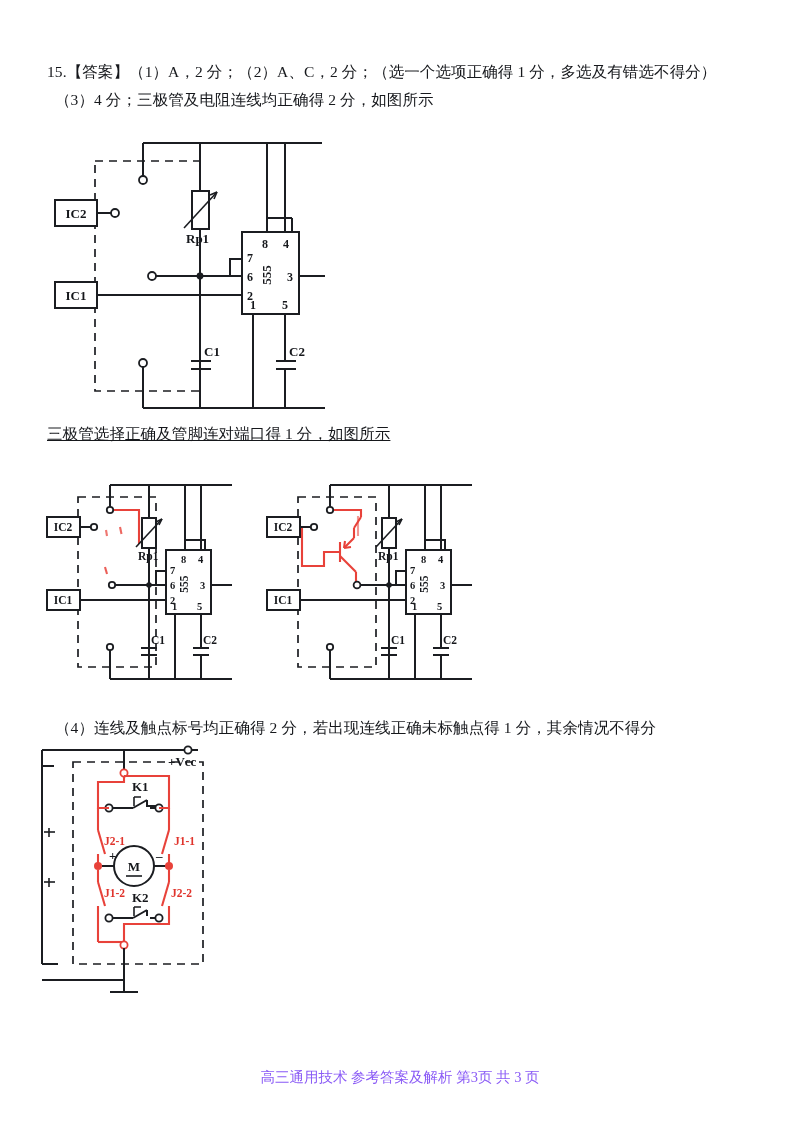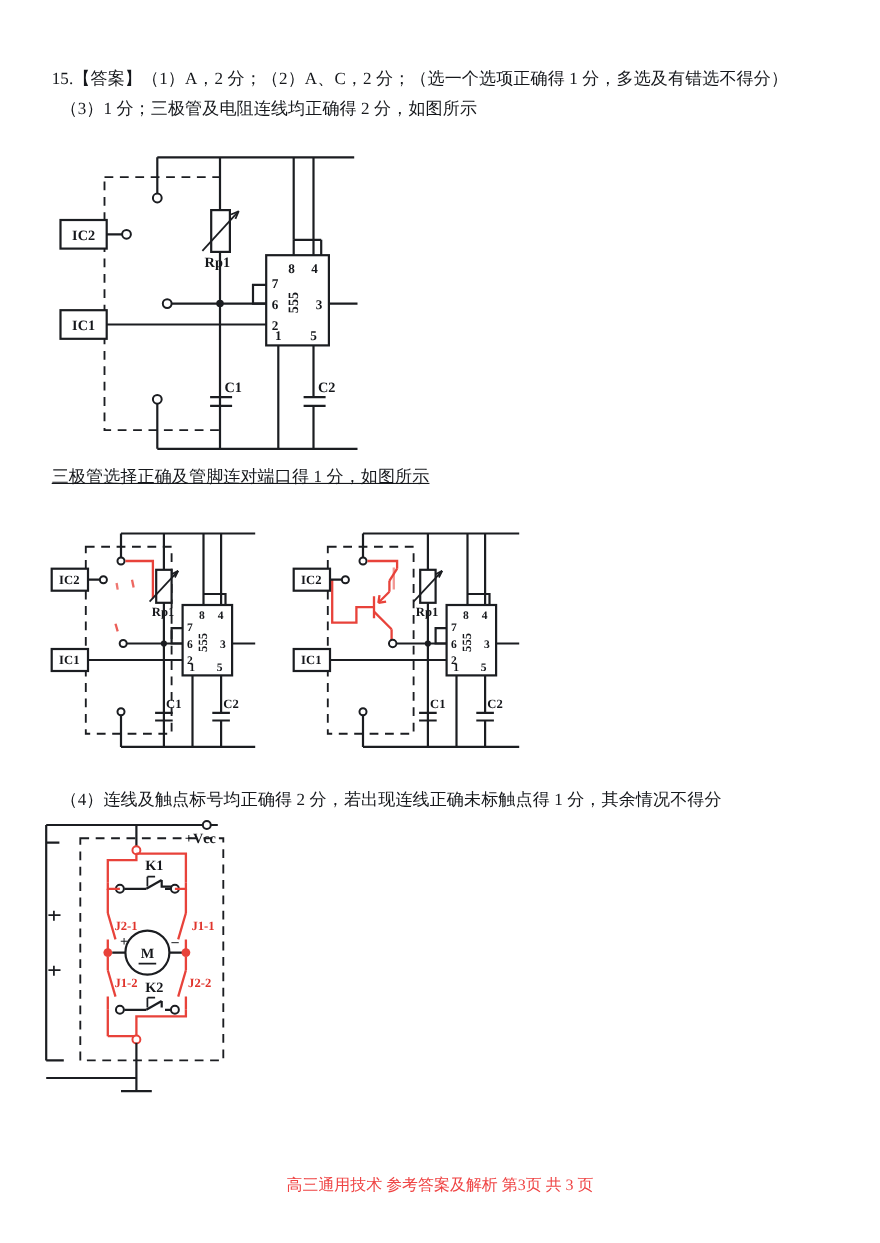--- a/index.html
+++ b/index.html
@@ -35,21 +35,21 @@
   .para-2 { left: 55px; top: 86px; }
   .para-3 { left: 47px; top: 420px; text-decoration: underline; }
   .para-4 { left: 55px; top: 714px; }
   .footer {
     position: absolute;
     left: 0; top: 1068px;
     width: 800px;
     text-align: center;
     font-family: "Liberation Serif", "DejaVu Serif", serif;
     font-size: 14.5px;
-    color: #ef4444;
+    color: #8b5cf6;
   }
   .fig {
     position: absolute;
   }
   .fig svg { display: block; }
   .fig1 { left: 40px;  top: 128px; }
   .fig2 { left: 42px;  top: 472px; }
   .fig3 { left: 262px; top: 472px; }
   .fig4 { left: 28px;  top: 742px; }
 
@@ -71,21 +71,21 @@
   .termr   { stroke: #e8423a; stroke-width: 1.8; fill: #fff; }
   .dot     { fill: #1b1d21; }
   .dotr    { fill: #e8423a; }
 </style>
 </head>
 <body>
 
 <div class="page">
 
   <div class="txt para-1">15.【答案】（1）A，2 分；（2）A、C，2 分；（选一个选项正确得 1 分，多选及有错选不得分）</div>
-  <div class="txt para-2">（3）1 分；三极管及电阻连线均正确得 2 分，如图所示</div>
+  <div class="txt para-2">（3）4 分；三极管及电阻连线均正确得 2 分，如图所示</div>
   <div class="txt para-3">三极管选择正确及管脚连对端口得 1 分，如图所示</div>
   <div class="txt para-4">（4）连线及触点标号均正确得 2 分，若出现连线正确未标触点得 1 分，其余情况不得分</div>
 
   <div class="fig fig1">
     <svg width="360" height="290" viewBox="0 0 360 290">
 
       <rect class="dash" x="55" y="33" width="105" height="230"></rect>
 
       <path class="wire" d="M103 15 H 282"></path>
 

